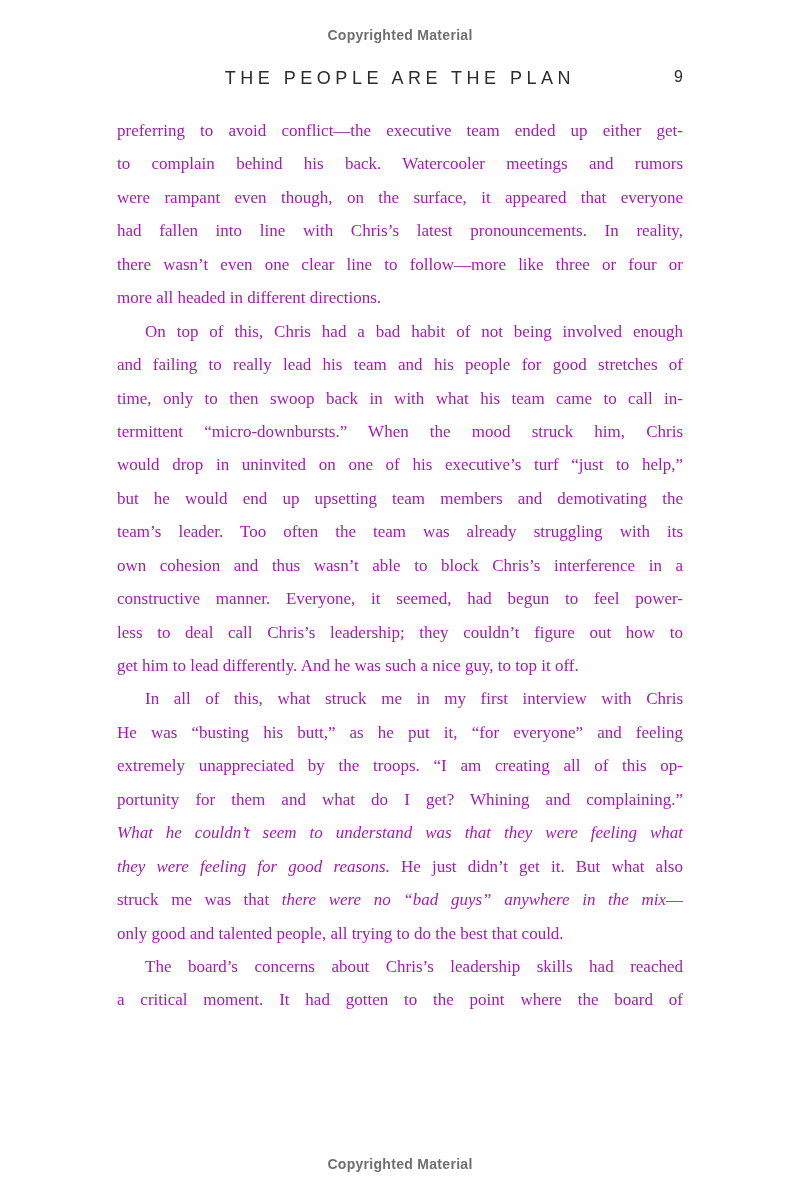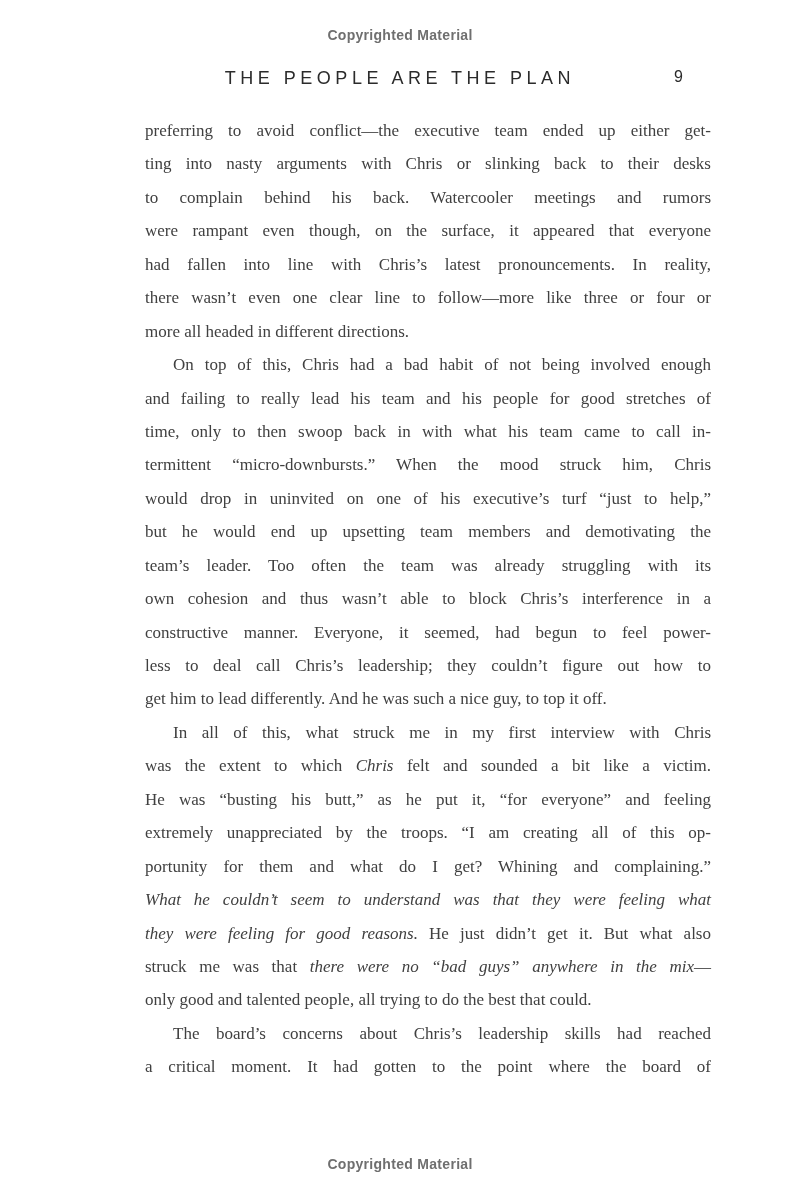--- a/index.html
+++ b/index.html
@@ -58,22 +58,21 @@
     color: #2b2b2b;
   }
 
   .body-text {
     position: absolute;
     top: 114px;
     left: 117px;
     width: 566px;
     font-size: 17px;
     line-height: 33.45px;
-    color: #404040;
-    margin-left: 28px;
+    color: #a21caf;
   }
   .line {
     text-align: justify;
     text-align-last: justify;
     height: 33.45px;
     overflow: visible;
     white-space: normal;
   }
   .line.lastline {
     text-align-last: left;
@@ -92,39 +91,37 @@
 
   <div class="copyright top">Copyrighted Material</div>
 
   <div class="running-head-row">
     <div class="running-head">THE PEOPLE ARE THE PLAN</div>
     <div class="page-number">9</div>
   </div>
 
   <div class="body-text" id="body-text">
       <div class="line"><span>preferring to avoid conflict—the executive team ended up either get-</span></div>
-      <div class="line"><span>ting into nasty arguments with Chris or slinking back to their desks</span></div>
       <div class="line"><span>to complain behind his back. Watercooler meetings and rumors</span></div>
       <div class="line"><span>were rampant even though, on the surface, it appeared that everyone</span></div>
       <div class="line"><span>had fallen into line with Chris’s latest pronouncements. In reality,</span></div>
       <div class="line"><span>there wasn’t even one clear line to follow—more like three or four or</span></div>
       <div class="line lastline"><span>more all headed in different directions.</span></div>
       <div class="line indent"><span>On top of this, Chris had a bad habit of not being involved enough</span></div>
       <div class="line"><span>and failing to really lead his team and his people for good stretches of</span></div>
       <div class="line"><span>time, only to then swoop back in with what his team came to call in-</span></div>
       <div class="line"><span>termittent “micro-downbursts.” When the mood struck him, Chris</span></div>
       <div class="line"><span>would drop in uninvited on one of his executive’s turf “just to help,”</span></div>
       <div class="line"><span>but he would end up upsetting team members and demotivating the</span></div>
       <div class="line"><span>team’s leader. Too often the team was already struggling with its</span></div>
       <div class="line"><span>own cohesion and thus wasn’t able to block Chris’s interference in a</span></div>
       <div class="line"><span>constructive manner. Everyone, it seemed, had begun to feel power-</span></div>
       <div class="line"><span>less to deal call Chris’s leadership; they couldn’t figure out how to</span></div>
       <div class="line lastline"><span>get him to lead differently. And he was such a nice guy, to top it off.</span></div>
       <div class="line indent"><span>In all of this, what struck me in my first interview with Chris</span></div>
-      <div class="line"><span>was the extent to which </span><span class="it">Chris</span><span> felt and sounded a bit like a victim.</span></div>
       <div class="line"><span>He was “busting his butt,” as he put it, “for everyone” and feeling</span></div>
       <div class="line"><span>extremely unappreciated by the troops. “I am creating all of this op-</span></div>
       <div class="line"><span>portunity for them and what do I get? Whining and complaining.”</span></div>
       <div class="line"><span class="it">What he couldn’t seem to understand was that they were feeling what</span></div>
       <div class="line"><span class="it">they were feeling for good reasons.</span><span> He just didn’t get it. But what also</span></div>
       <div class="line"><span>struck me was that </span><span class="it">there were no “bad guys” anywhere in the mix</span><span>—</span></div>
       <div class="line lastline"><span>only good and talented people, all trying to do the best that could.</span></div>
       <div class="line indent"><span>The board’s concerns about Chris’s leadership skills had reached</span></div>
       <div class="line"><span>a critical moment. It had gotten to the point where the board of</span></div>
     </div>

